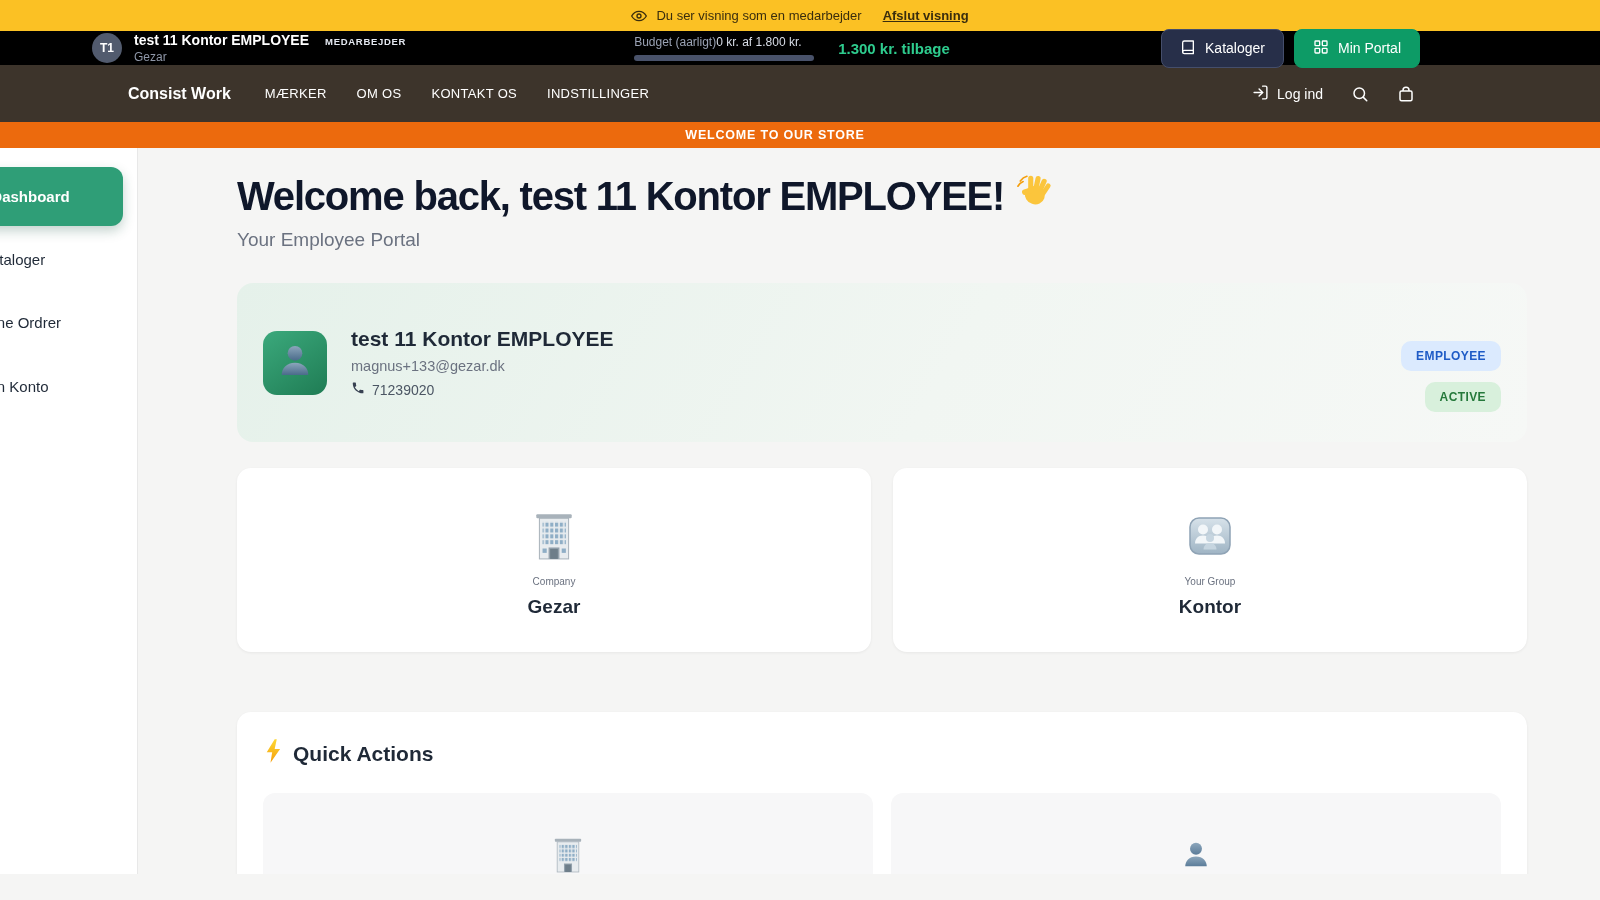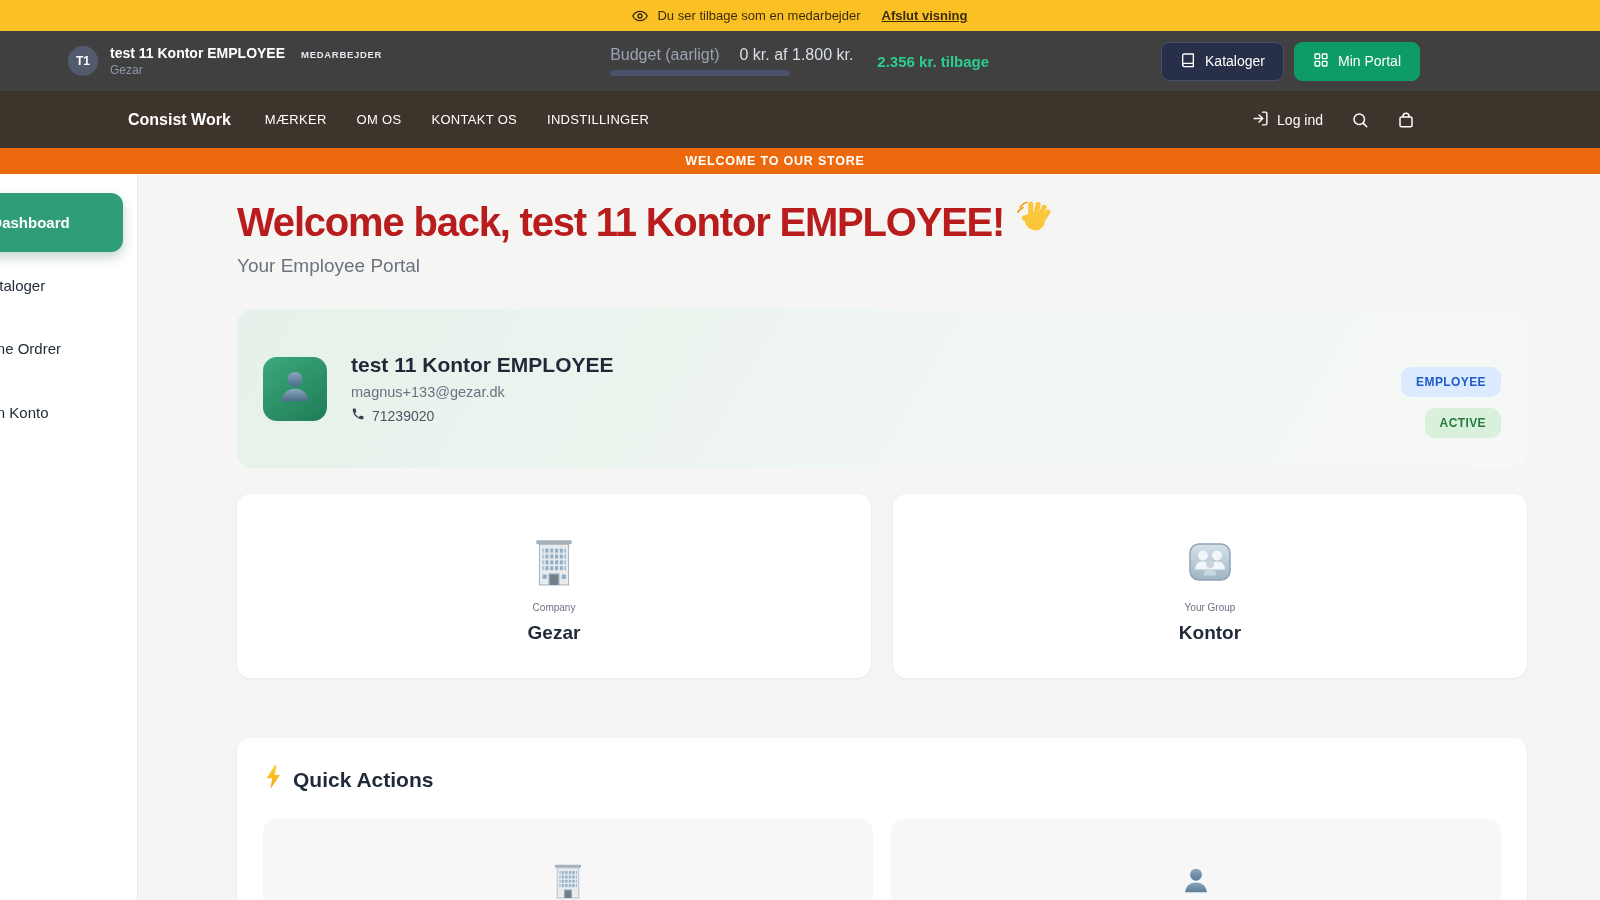--- a/index.html
+++ b/index.html
@@ -9,28 +9,28 @@
     font-family:"Liberation Sans", sans-serif;
     background:#F5F5F4; color:#1F2937;
   }
 
   
   .preview-banner{height:31px;background:#FBC124;display:flex;align-items:center;justify-content:center;gap:9px;font-size:13px;color:#3A2D0D;}
   .preview-banner .eye{display:flex;align-items:center;}
   .afslut{font-weight:bold;text-decoration:underline;margin-left:12px;cursor:pointer;color:#3A2D0D;}
 
   
-  .portal-header{height:60px;background:#404040;display:flex;align-items:center;padding:0 180px 0 68px;color:#fff;}
+  .portal-header{height:34px;background:#000000;display:flex;align-items:center;padding:0 180px 0 92px;color:#fff;}
   .ph-left{display:flex;align-items:center;gap:12px;}
   .avatar-circle{width:30px;height:30px;border-radius:50%;background:#525B6E;display:flex;align-items:center;justify-content:center;font-size:12px;font-weight:bold;flex-shrink:0;}
   .ph-name-row{display:flex;align-items:baseline;gap:16px;font-weight:bold;font-size:14px;white-space:nowrap;}
   .role{font-size:9.5px;letter-spacing:.7px;font-weight:bold;color:#E4E8F0;}
   .ph-company{font-size:12px;color:#8F97A8;margin-top:2px;}
   .ph-budget{margin-left:228px;display:flex;flex-direction:column;gap:6px;}
-  .ph-budget-labels{display:flex;gap:20px;font-size:16px;white-space:nowrap;}
+  .ph-budget-labels{display:flex;font-size:12px;white-space:nowrap;}
   .budget-label{color:#9AA2B4;}
   .budget-usage{color:#D9DEE8;}
   .budget-track{width:180px;height:6px;border-radius:3px;background:#49526A;overflow:hidden;}
   .budget-fill{height:100%;background:#2ECC8E;border-radius:3px;}
   .budget-remaining{margin-left:24px;font-size:15px;font-weight:bold;color:#2ECC8E;white-space:nowrap;}
   .ph-buttons{margin-left:auto;display:flex;gap:10px;}
   .btn{display:flex;align-items:center;gap:9px;font-size:14px;font-weight:500;padding:9px 18px;border-radius:8px;cursor:pointer;white-space:nowrap;}
   .btn-kataloger{background:#272F49;border:1px solid #454E6B;color:#fff;}
   .btn-portal{background:#0D9B66;border:1px solid #0D9B66;color:#fff;}
 
@@ -45,21 +45,21 @@
   
   .store-banner{height:26px;background:#EC6A0D;color:#fff;display:flex;align-items:center;justify-content:center;padding-right:50px;font-size:12.5px;font-weight:bold;letter-spacing:.8px;}
 
   
   .body-row{display:flex;height:726px;}
   .sidebar{width:138px;background:#fff;border-right:1px solid #E8E8E8;position:relative;flex-shrink:0;}
   .side-active{position:absolute;top:19px;left:-62px;width:185px;height:59px;background:#2F9E77;border-radius:12px;color:#fff;font-weight:bold;font-size:15px;display:flex;align-items:center;justify-content:center;box-shadow:0 5px 12px rgba(20,80,60,.25);cursor:pointer;}
   .side-item{position:absolute;left:-19px;font-size:15px;color:#1F2937;font-weight:500;white-space:nowrap;cursor:pointer;}
 
   .main{flex:1;padding:24px 73px 0 99px;overflow:hidden;}
-  .greet{font-size:40px;font-weight:bold;color:#b91c1c;letter-spacing:-1.2px;margin:0;display:flex;align-items:center;gap:12px;line-height:1.15;}
+  .greet{font-size:40px;font-weight:bold;color:#0f172a;letter-spacing:-1.2px;margin:0;display:flex;align-items:center;gap:12px;line-height:1.15;}
   .subtitle{font-size:19px;color:#6B7280;margin-top:10px;}
 
   .profile-card{margin-top:32px;background:linear-gradient(120deg,#E5F1EA 0%,#F1F6F2 55%,#F6F8F6 100%);border-radius:16px;padding:30px 26px;display:flex;align-items:center;gap:24px;}
   .pavatar{width:64px;height:64px;border-radius:14px;background:linear-gradient(145deg,#3BA97C,#1F7C54);display:flex;align-items:center;justify-content:center;flex-shrink:0;}
   .pname{font-size:21px;font-weight:bold;color:#1F2937;}
   .pemail{font-size:14.5px;color:#6B7280;margin-top:7px;}
   .pphone{display:flex;align-items:center;gap:7px;font-size:14px;color:#4B5563;margin-top:7px;}
   .pbadges{margin-left:auto;display:flex;flex-direction:column;align-items:flex-end;gap:11px;margin-top:28px;}
   .pill{font-size:12px;font-weight:bold;letter-spacing:.4px;padding:8px 15px;border-radius:10px;}
   .pill-blue{background:#DBEAFE;color:#1E5BC6;}
@@ -81,21 +81,21 @@
 </head>
 <body>
 
 <div class="preview-banner">
   <span class="eye">
     <svg width="16" height="16" viewBox="0 0 24 24" fill="none" stroke="#3A2D0D" stroke-width="2" stroke-linecap="round" stroke-linejoin="round">
         <path d="M1 12s4-7 11-7 11 7 11 7-4 7-11 7S1 12 1 12z"></path>
         <circle cx="12" cy="12" r="3"></circle>
       </svg>
   </span>
-  <span>Du ser tilbage som en medarbejder</span>
+  <span>Du ser visning som en medarbejder</span>
   <span class="afslut">Afslut visning</span>
 </div>
 
 <div class="portal-header">
   <div class="ph-left">
     <div class="avatar-circle">T1</div>
     <div>
       <div class="ph-name-row">
         <span>test 11 Kontor EMPLOYEE</span>
         <span class="role">MEDARBEJDER</span>
@@ -106,21 +106,21 @@
 
   <div class="ph-budget">
     <div class="ph-budget-labels">
       <span class="budget-label">Budget (aarligt)</span>
       <span class="budget-usage">0 kr. af 1.800 kr.</span>
     </div>
     <div class="budget-track">
       <div class="budget-fill" style="width: 0%;"></div>
     </div>
   </div>
-  <div class="budget-remaining">2.356 kr. tilbage</div>
+  <div class="budget-remaining">1.300 kr. tilbage</div>
 
   <div class="ph-buttons">
     <div class="btn btn-kataloger">
       <span>
         <svg width="16" height="16" viewBox="0 0 24 24" fill="none" stroke="#fff" stroke-width="2" stroke-linecap="round" stroke-linejoin="round">
             <path d="M4 19.5A2.5 2.5 0 0 1 6.5 17H20V3H6.5A2.5 2.5 0 0 0 4 5.5z"></path>
             <path d="M4 19.5A2.5 2.5 0 0 0 6.5 22H20v-5"></path>
           </svg>
       </span>
       <span>Kataloger</span>

